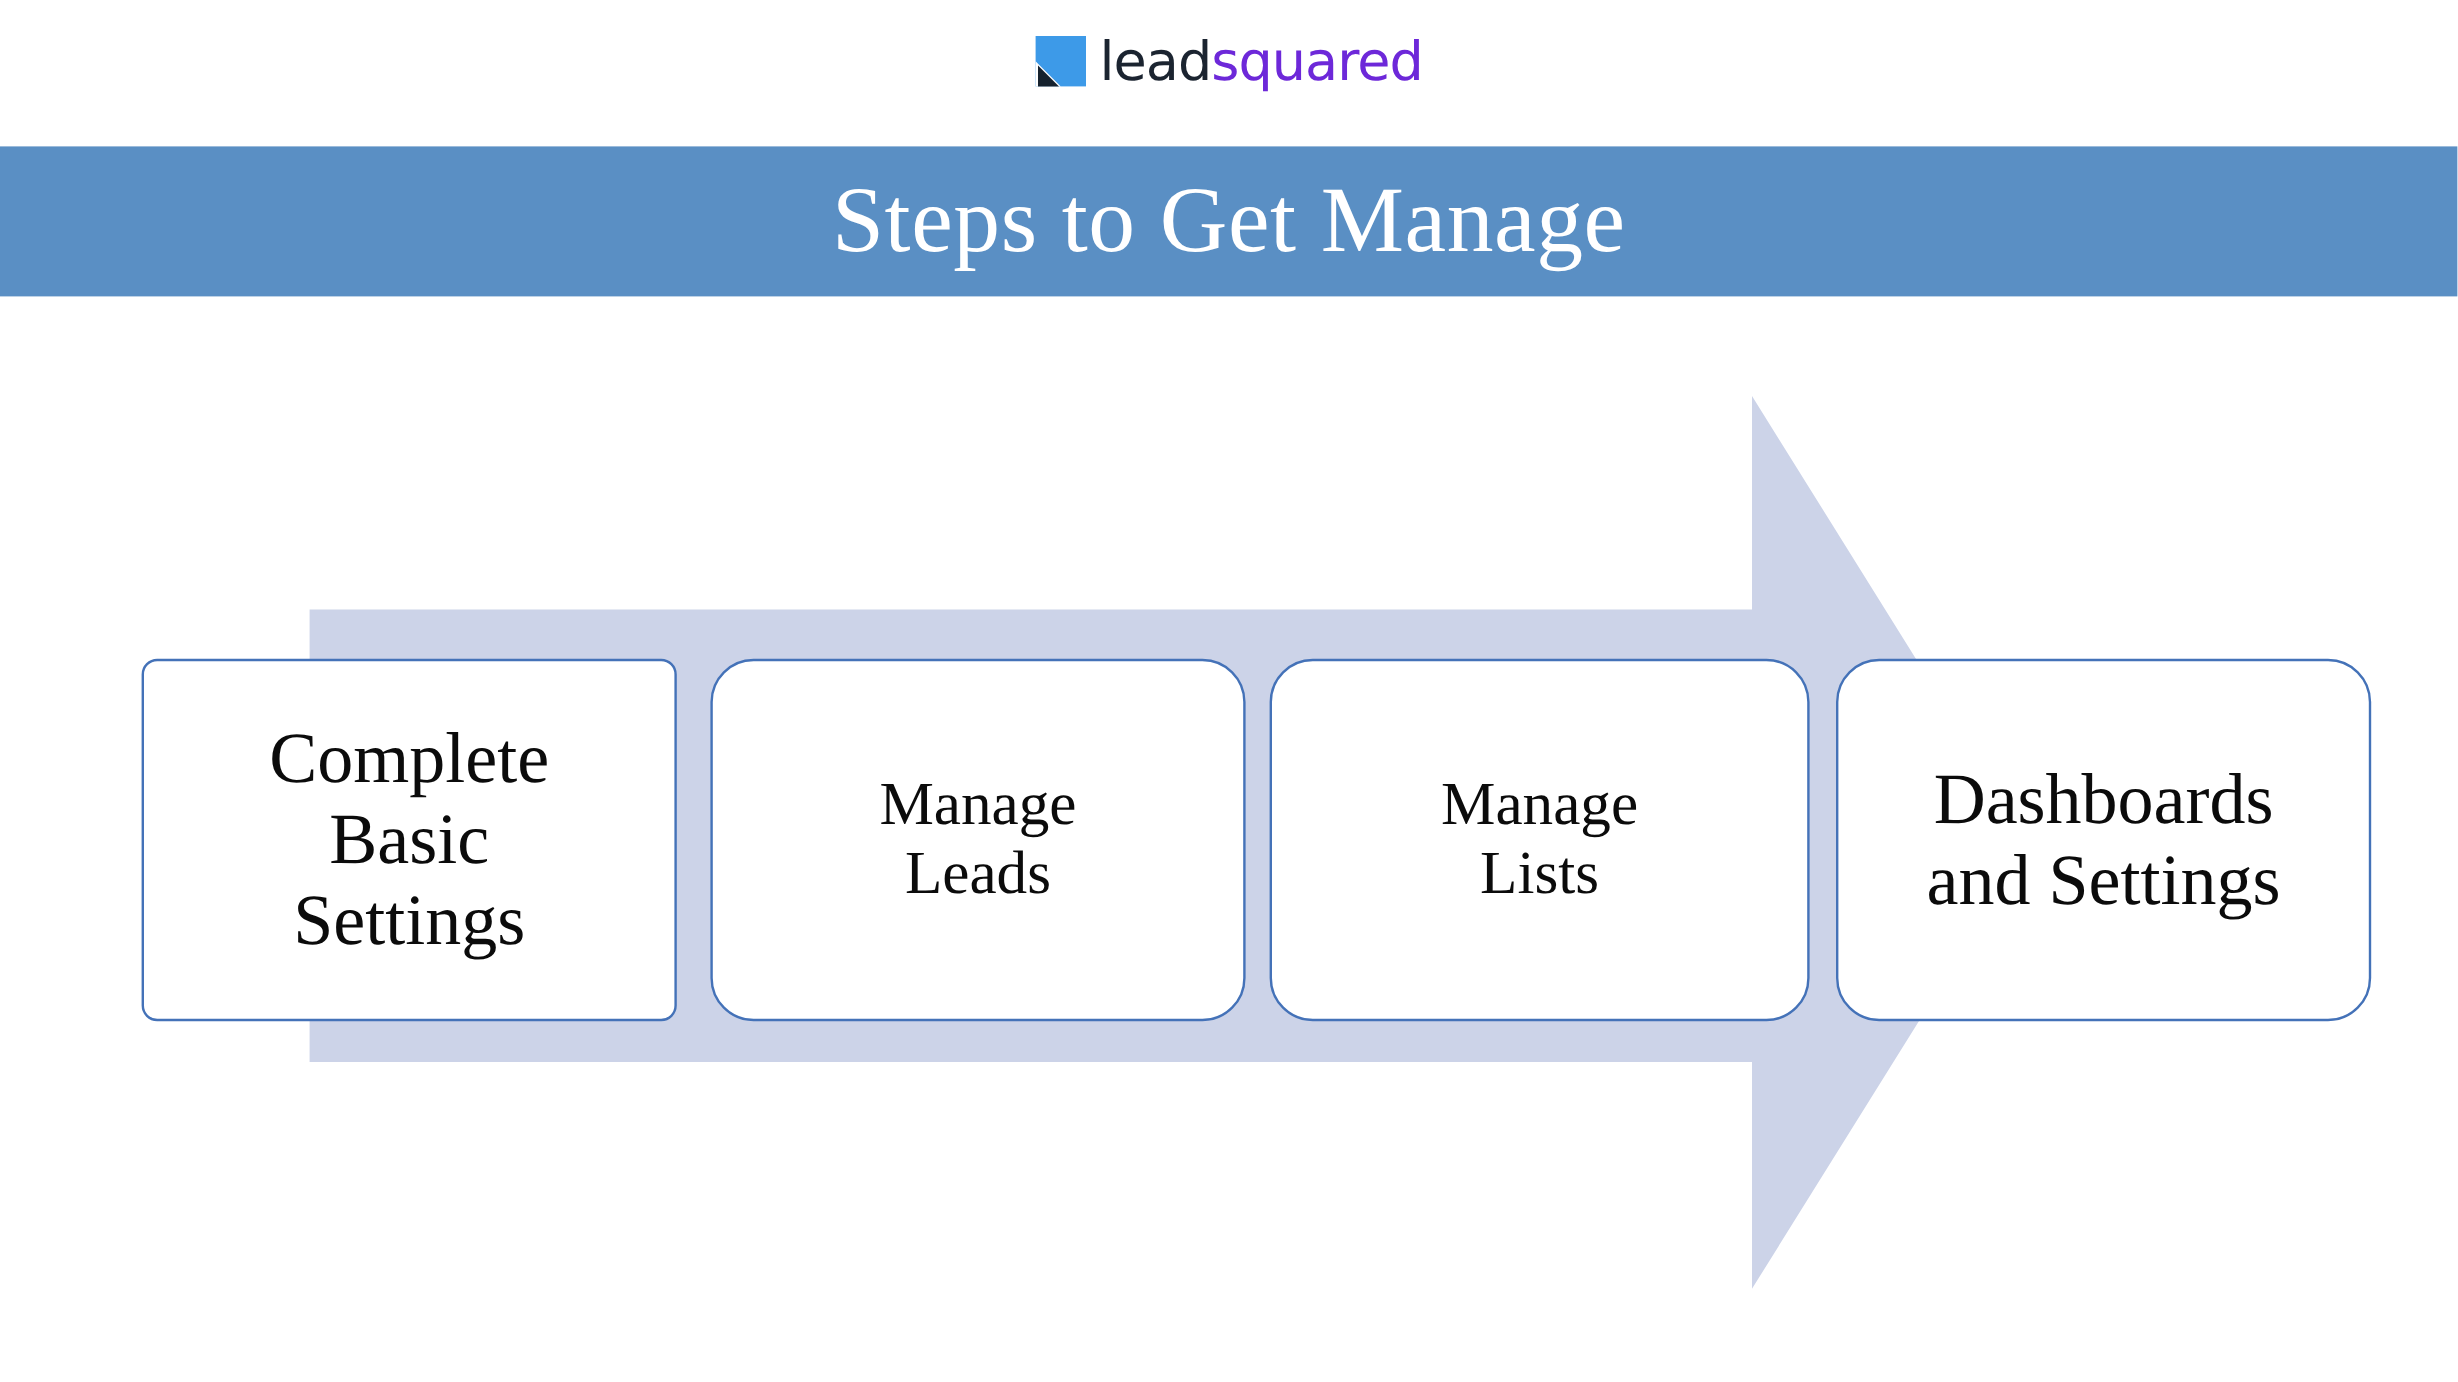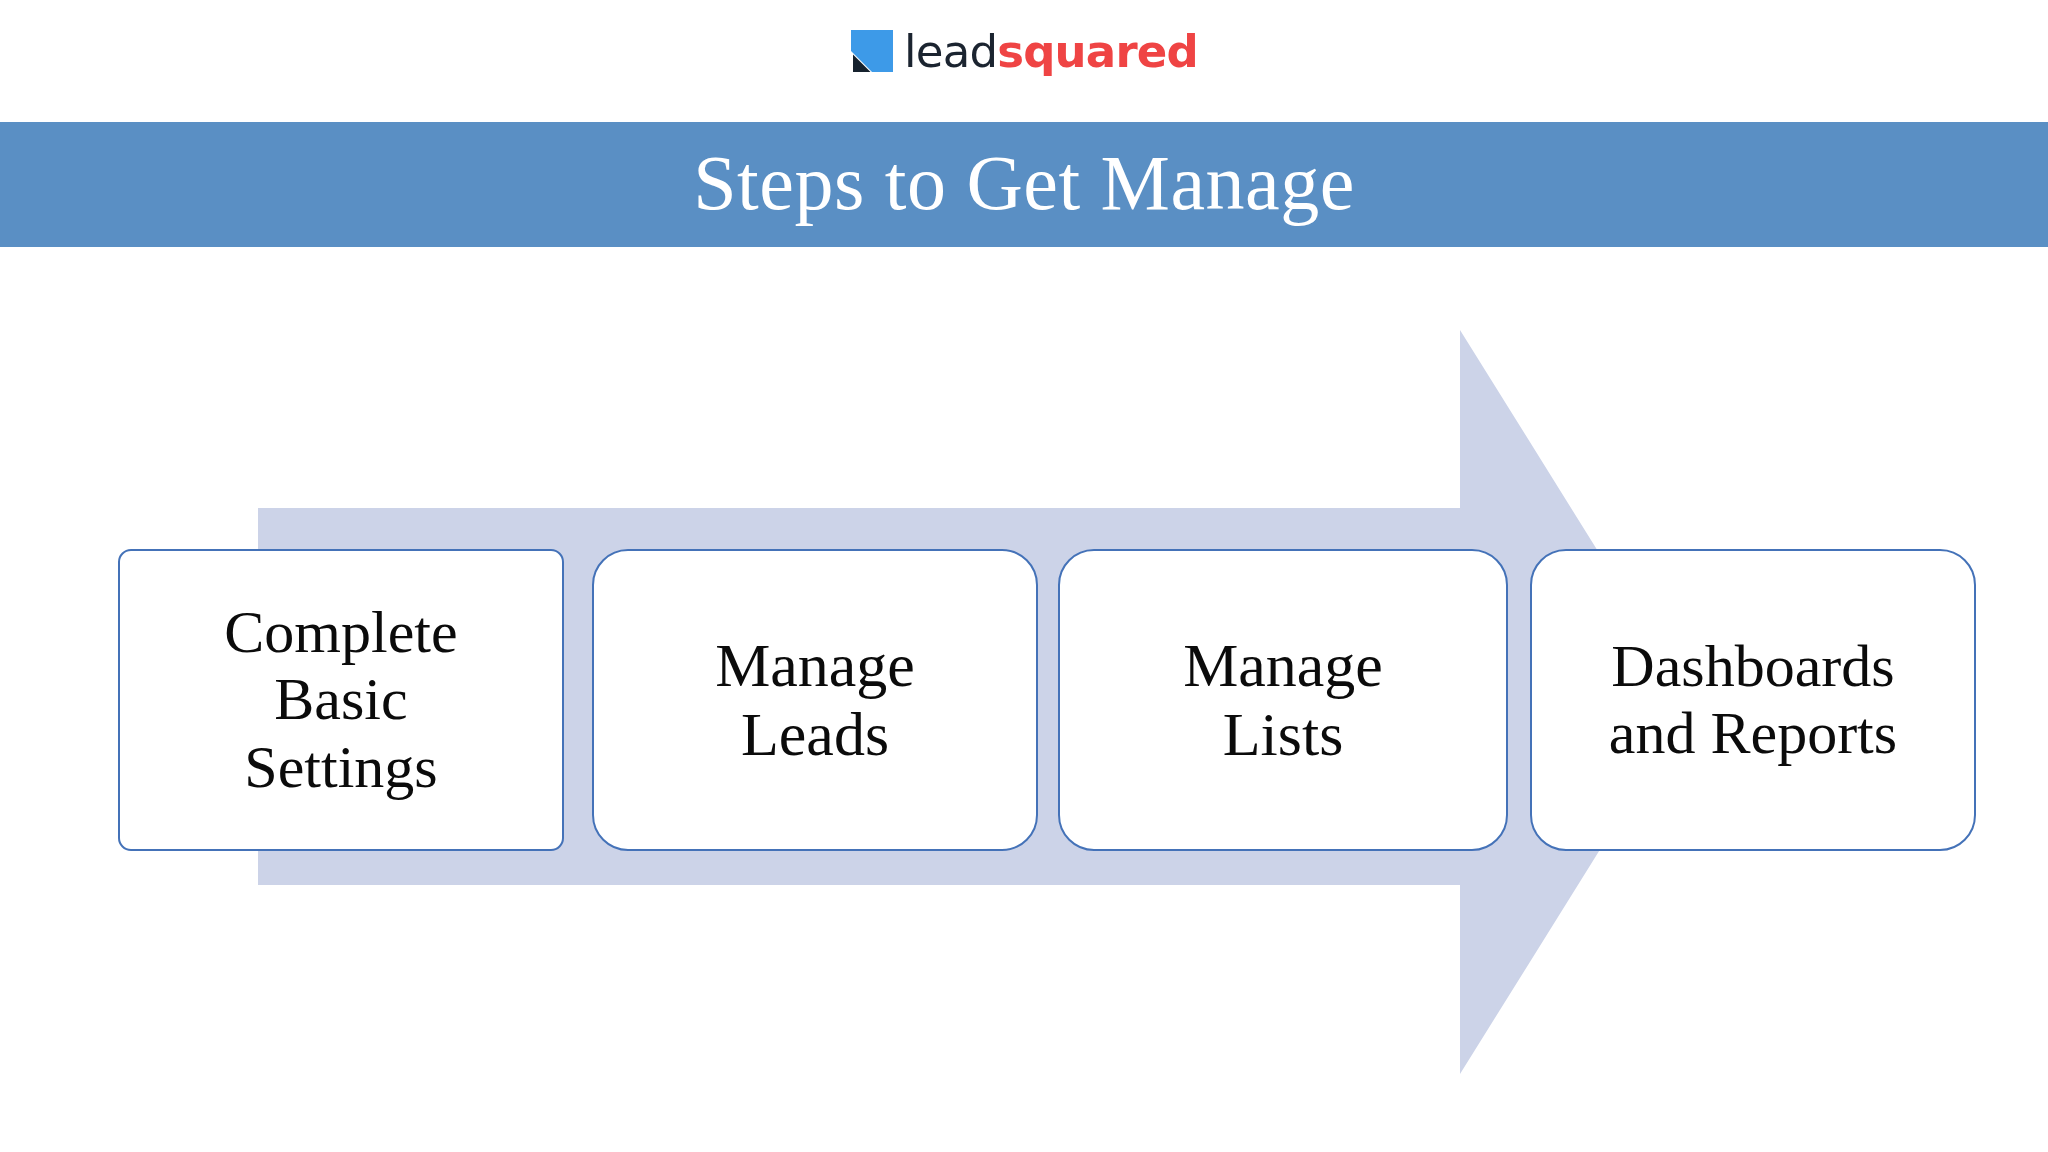--- a/index.html
+++ b/index.html
@@ -43,21 +43,21 @@
     font-family: "DejaVu Sans", sans-serif;
     font-size: 45px;
     line-height: 1;
     letter-spacing: -0.8px;
     font-weight: 400;
     white-space: nowrap;
     display: flex;
     align-items: baseline;
   }
   .logo-text .w1 { color: #1b2430; }
-  .logo-text .w2 { color: #ef4444; font-weight: bold; }
+  .logo-text .w2 { color: #6d28d9; }
 
   
   .banner {
     position: absolute;
     left: 0;
     top: 122px;
     width: 2048px;
     height: 125px;
     background: #5a8fc4;
     display: flex;
@@ -101,21 +101,21 @@
     border: 2px solid #4472b8;
     border-radius: 36px;
     box-sizing: border-box;
     display: flex;
     align-items: center;
     justify-content: center;
     text-align: center;
   }
   .card-label {
     font-family: "Liberation Serif", serif;
-    font-size: 62px;
+    font-size: 51px;
     line-height: 1.12;
     color: #0b0b0b;
     font-weight: 400;
     padding: 0 14px;
     white-space: pre-line;
   }
   .card-0 { left: 118px;  width: 446px; border-radius: 13px; }
   .card-1 { left: 592px;  width: 446px; }
   .card-2 { left: 1058px; width: 450px; }
   .card-3 { left: 1530px; width: 446px; }
@@ -167,18 +167,18 @@
 Leads</div>
     </div>
 
     <div class="card card-2">
       <div class="card-label">Manage
 Lists</div>
     </div>
 
     <div class="card card-3">
       <div class="card-label">Dashboards
-and Reports</div>
+and Settings</div>
     </div>
 
   </div>
 
 </div>
 
 </body></html>

